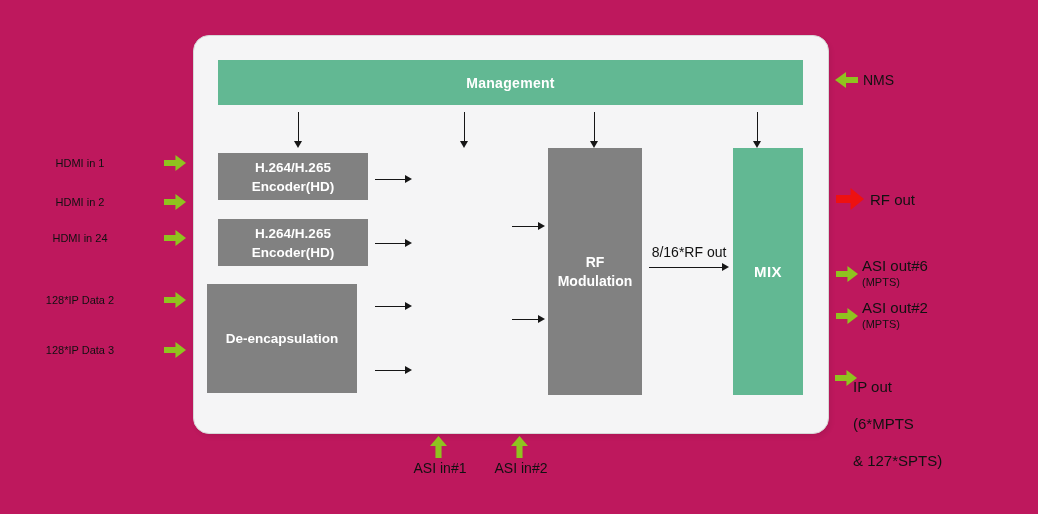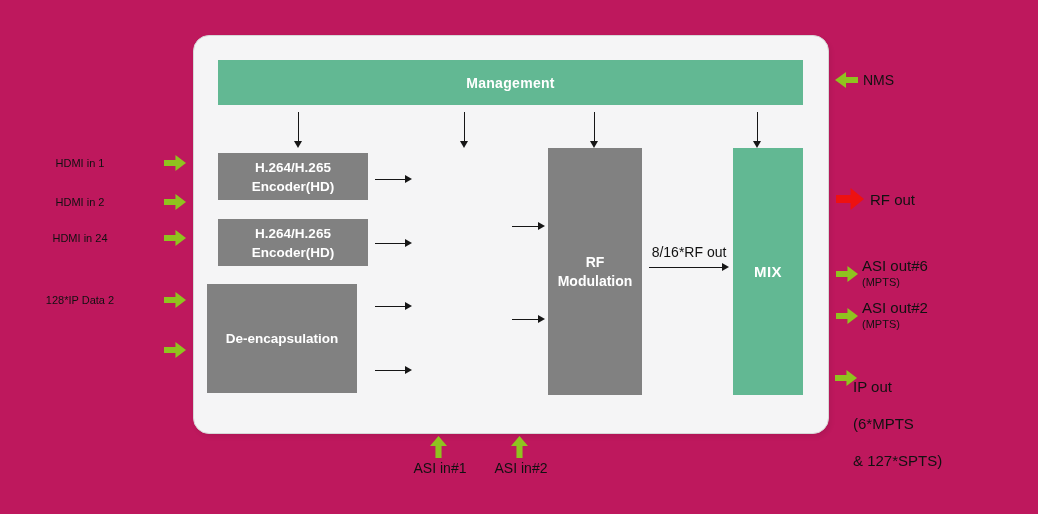--- a/index.html
+++ b/index.html
@@ -99,20 +99,21 @@
   <div class="link-label">8/16*RF out</div>
 
   <div class="in-label" style="top:155px;">HDMI in 1</div>
   <div class="fat-right abs" style="left:164px;top:155px;"></div>
   <div class="in-label" style="top:194px;">HDMI in 2</div>
   <div class="fat-right abs" style="left:164px;top:194px;"></div>
   <div class="in-label" style="top:230px;">HDMI in 24</div>
   <div class="fat-right abs" style="left:164px;top:230px;"></div>
   <div class="in-label" style="top:292px;">128*IP Data 2</div>
   <div class="fat-right abs" style="left:164px;top:292px;"></div>
+  <div class="in-label" style="top:342px;">128*IP Data 3</div>
   <div class="fat-right abs" style="left:164px;top:342px;"></div>
 
   <div class="fat-left abs" style="left:835px;top:72px;"></div>
   <div class="out-label" style="left:863px;top:72px;font-size:14px;">NMS</div>
 
   <div class="fat-red abs" style="left:836px;top:188px;"></div>
   <div class="out-label" style="left:870px;top:191px;">RF out</div>
 
   <div class="fat-right abs" style="left:836px;top:266px;"></div>
   <div class="out-label" style="left:862px;top:257px;">ASI out#6</div>

